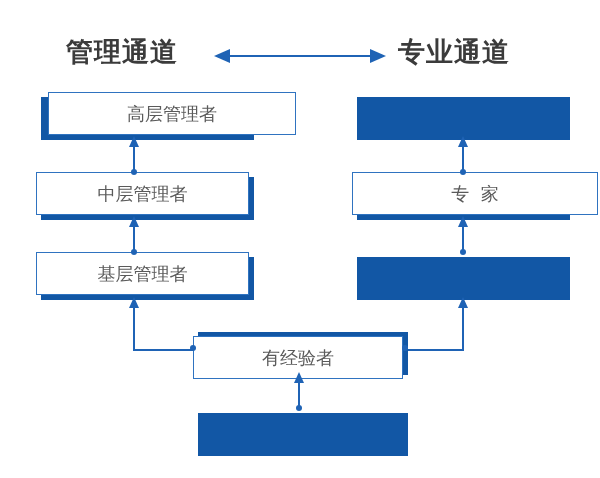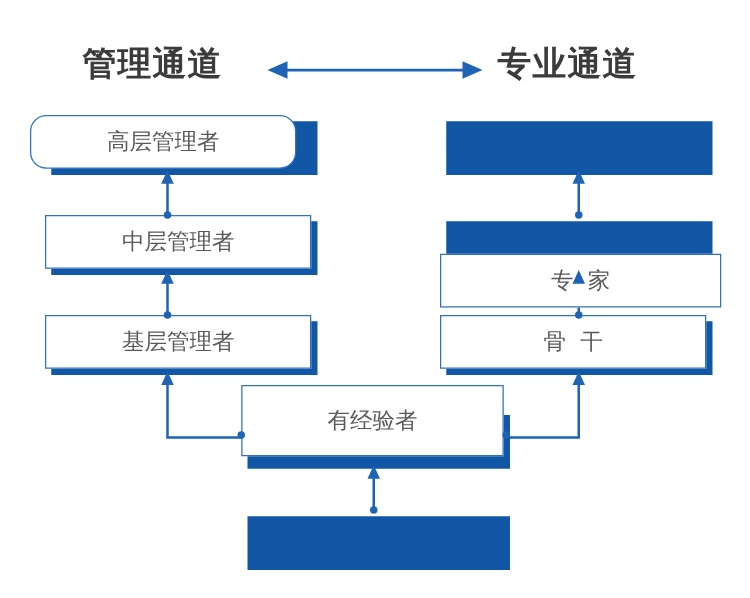--- a/index.html
+++ b/index.html
@@ -121,48 +121,45 @@
 
   <div class="seg-h" style="left:405px; top:349px; width:59px;"></div>
   <div class="seg-v" style="left:462px; top:308px; height:42px;"></div>
   <div class="arrowhead-up" style="left:458px; top:297px;"></div>
 
   <div class="seg-v" style="left:298px; top:382px; height:26px;"></div>
   <div class="arrowhead-up" style="left:294px; top:372px;"></div>
   <div class="dot" style="left:296px; top:405px;"></div>
 
   <div class="node-shadow" style="left:41px; top:97px; width:213px; height:43px;"></div>
-  <div class="node" style="left:24px; top:92px; width:213px; height:43px;border-radius:13px;">
+  <div class="node" style="left:48px; top:92px; width:248px; height:43px;">
     <span class="label">高层管理者</span>
   </div>
 
   <div class="node-shadow" style="left:41px; top:177px; width:213px; height:43px;"></div>
   <div class="node" style="left:36px; top:172px; width:213px; height:43px;justify-content:center;">
     <span class="label">中层管理者</span>
   </div>
 
   <div class="node-shadow" style="left:41px; top:257px; width:213px; height:43px;"></div>
   <div class="node" style="left:36px; top:252px; width:213px; height:43px;">
     <span class="label">基层管理者</span>
   </div>
 
   <div class="node-shadow" style="left:357px; top:97px; width:213px; height:43px;"></div>
 
   <div class="node-shadow" style="left:357px; top:177px; width:213px; height:43px;"></div>
-  <div class="node" style="left:352px; top:172px; width:225px; height:43px;margin-top:31px;">
+  <div class="node" style="left:352px; top:172px; width:246px; height:43px;">
     <span class="label">专  家</span>
   </div>
 
   <div class="node-shadow" style="left:357px; top:257px; width:213px; height:43px;"></div>
-  <div class="node" style="left:352px; top:252px; width:213px; height:43px;">
-    <span class="label">骨  干</span>
-  </div>
 
   <div class="node-shadow" style="left:198px; top:332px; width:210px; height:43px;"></div>
-  <div class="node" style="left:193px; top:308px; width:210px; height:57px;justify-content:center;">
+  <div class="node" style="left:193px; top:336px; width:210px; height:43px;justify-content:center;">
     <span class="label">有经验者</span>
   </div>
   <div class="dot" style="left:190px; top:345px;"></div>
   <div class="dot" style="left:402px; top:345px;"></div>
 
   <div class="node-shadow" style="left:198px; top:413px; width:210px; height:43px;"></div>
 
 </div>
 
 </body></html>

